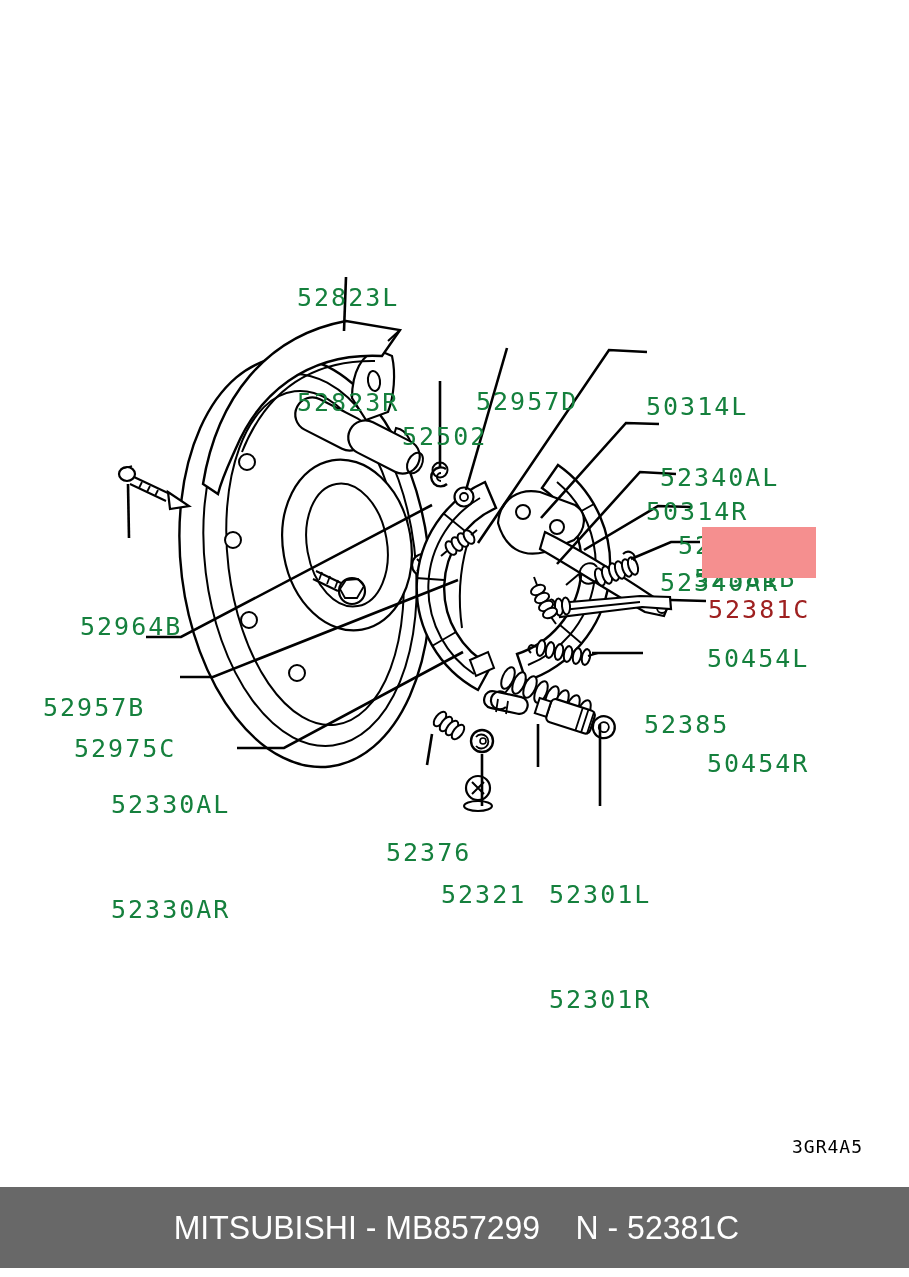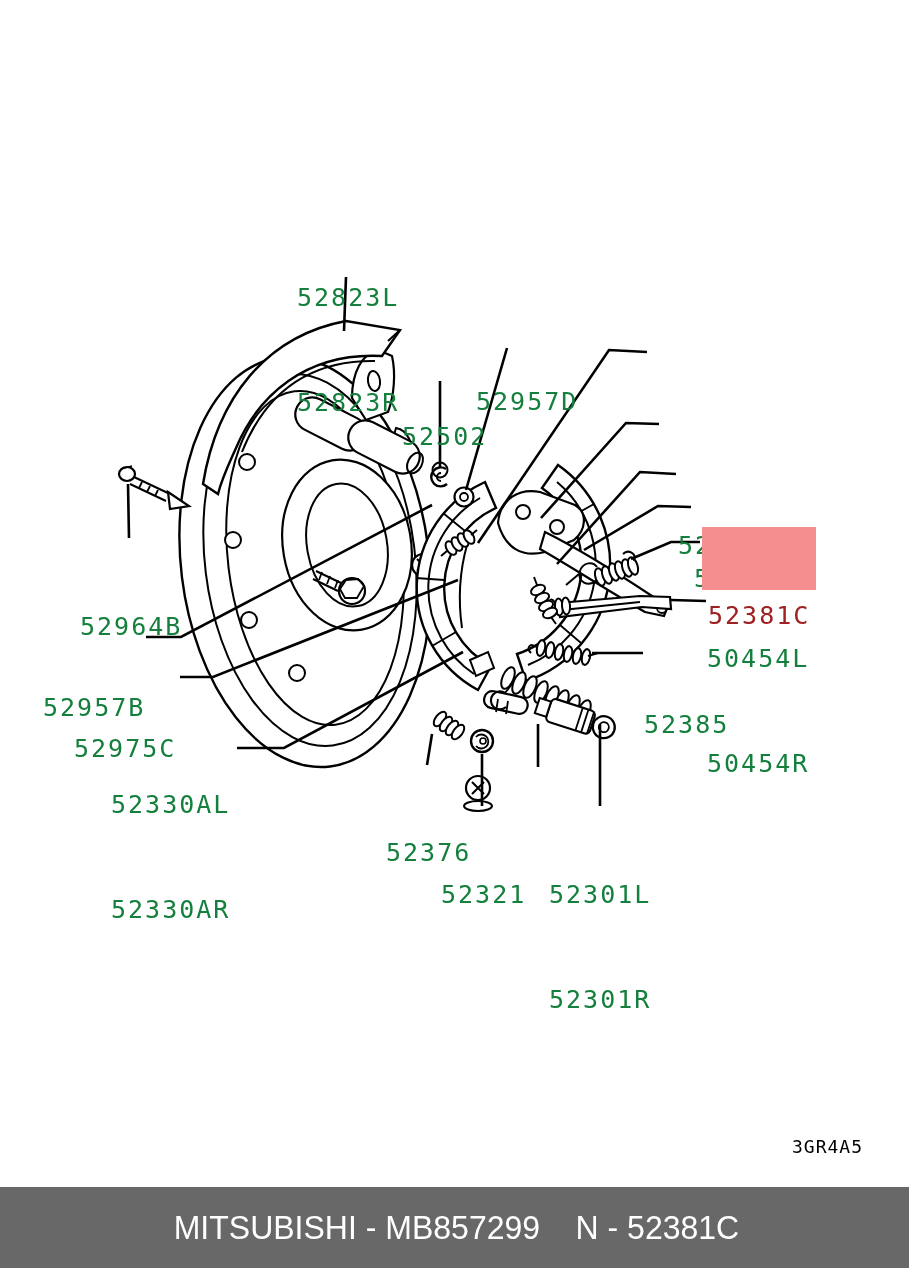--- a/index.html
+++ b/index.html
@@ -1,21 +1,21 @@
 <!DOCTYPE html>
 <html><head>
 <meta charset="utf-8">
 <style>
   html,body{margin:0;padding:0;background:#ffffff;}
   .stage{position:relative;width:909px;height:1277px;background:#ffffff;overflow:hidden;
          font-family:"DejaVu Sans Mono",monospace;}
   svg.art{position:absolute;left:0;top:0;}
   .plabel{position:absolute;color:#15803d;font-size:25px;line-height:35px;letter-spacing:2px;
           white-space:pre;font-family:"DejaVu Sans Mono",monospace;}
-  .plabel.hl{background:#f58f8f;color:#9e2020;line-height:32px;height:45px;padding:9px 6px;}
+  .plabel.hl{background:#f58f8f;color:#9e2020;line-height:32px;height:45px;padding:3px 6px;}
   .code{position:absolute;left:792px;top:1136px;font-size:18px;letter-spacing:1px;color:#000;
         font-family:"DejaVu Sans Mono",monospace;}
   .footer{position:absolute;left:0;top:1187px;width:909px;height:81px;background:#686868;
           display:flex;align-items:center;justify-content:center;gap:27px;
           color:#fff;font-family:"Liberation Sans",sans-serif;font-size:33px;}
   .footer span{transform:scaleX(.97);transform-origin:center;}
 </style>
 </head>
 <body>
 
@@ -221,20 +221,28 @@
   <div class="plabel" style="left:297px;top:210px;">
     <div>52823L</div>
     <div>52823R</div>
   </div>
   <div class="plabel" style="left:402px;top:349px;">
     <div>52502</div>
   </div>
   <div class="plabel" style="left:476px;top:314px;">
     <div>52957D</div>
   </div>
+  <div class="plabel" style="left:646px;top:319px;">
+    <div>50314L</div>
+    <div>50314R</div>
+  </div>
+  <div class="plabel" style="left:660px;top:390px;">
+    <div>52340AL</div>
+    <div>52340AR</div>
+  </div>
   <div class="plabel" style="left:678px;top:458px;">
     <div>52353</div>
   </div>
   <div class="plabel" style="left:694px;top:491px;">
     <div>52381B</div>
   </div>
   <div class="plabel hl" style="left:702px;top:527px;">
     <div>52381C</div>
   </div>
   <div class="plabel" style="left:707px;top:571px;">

